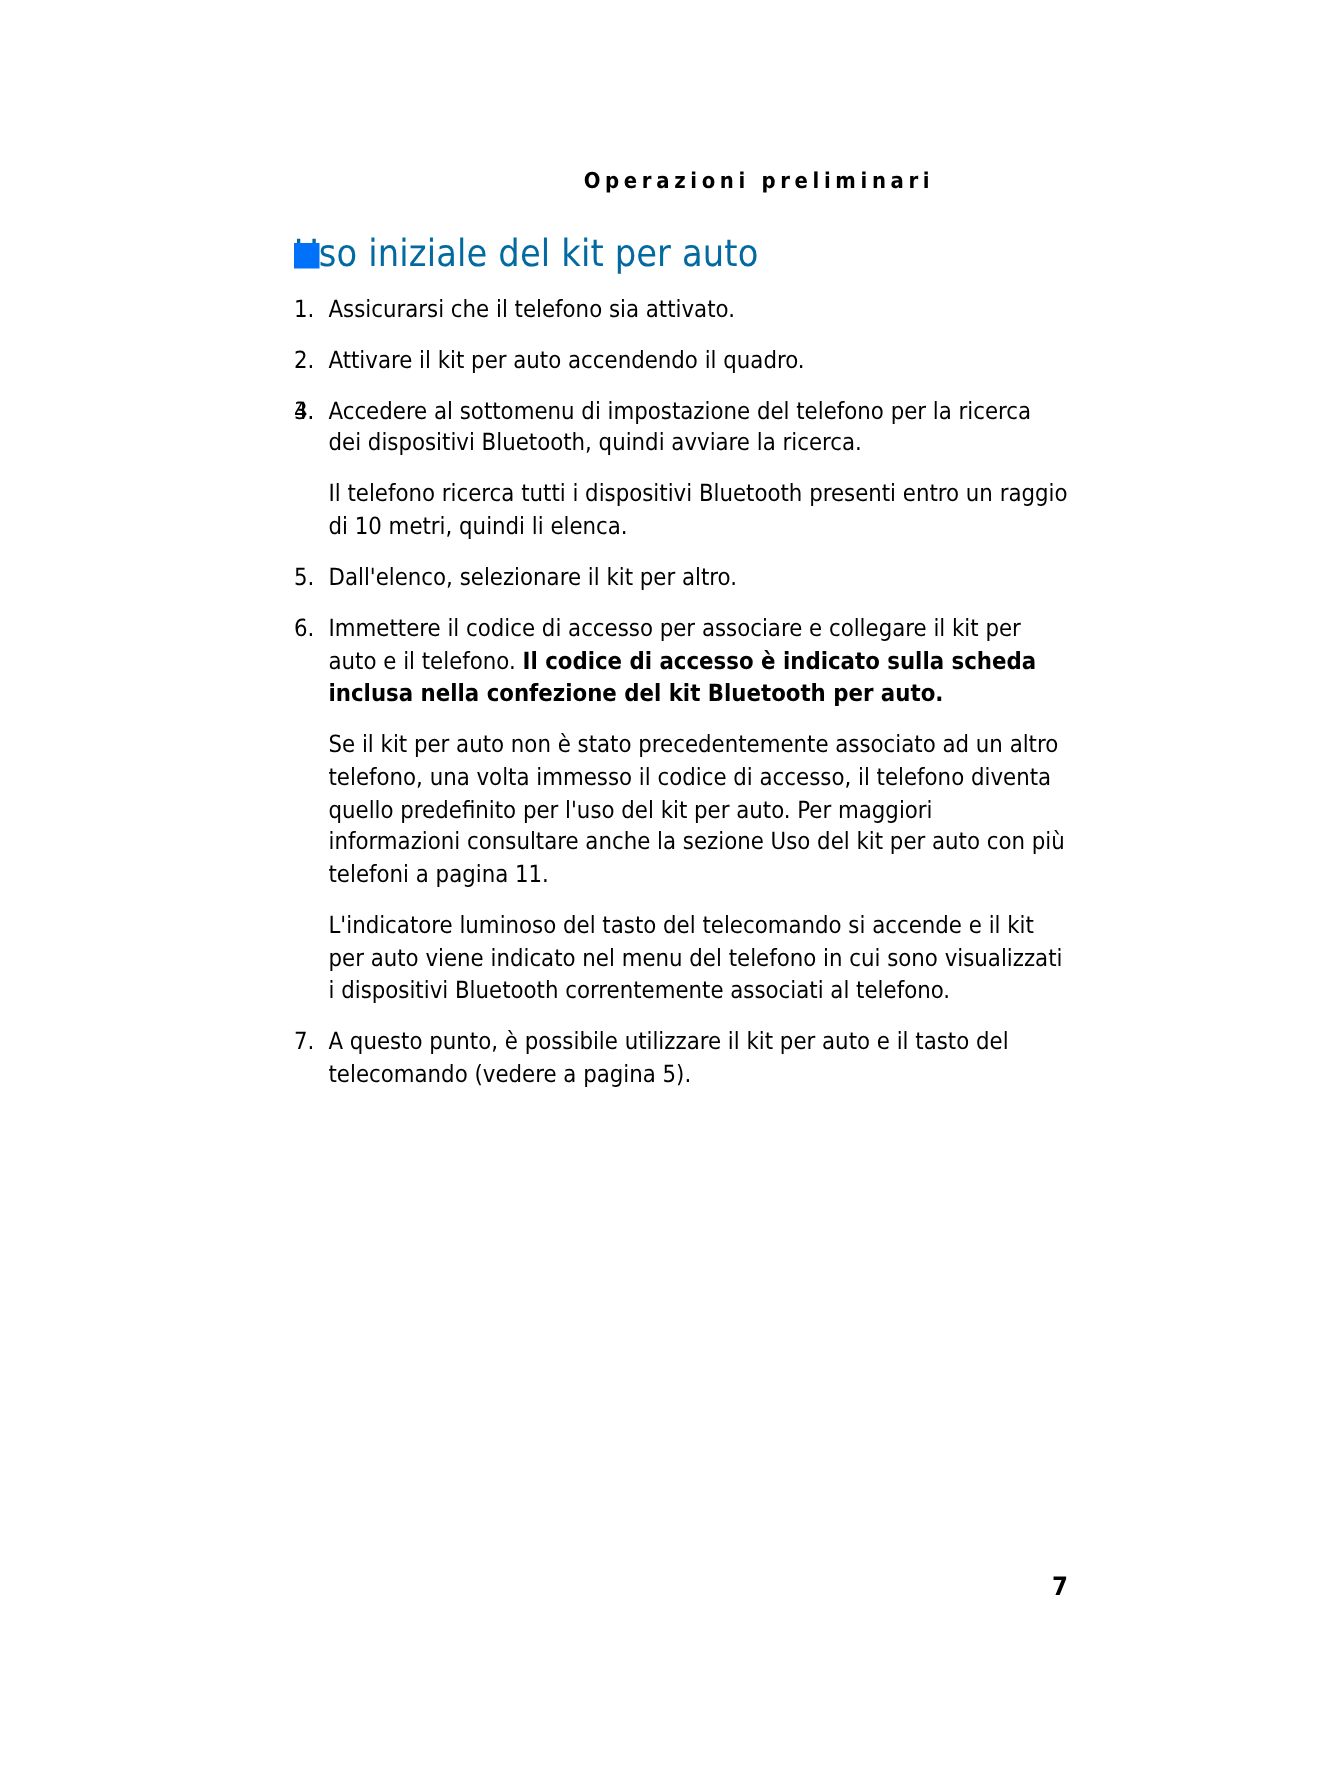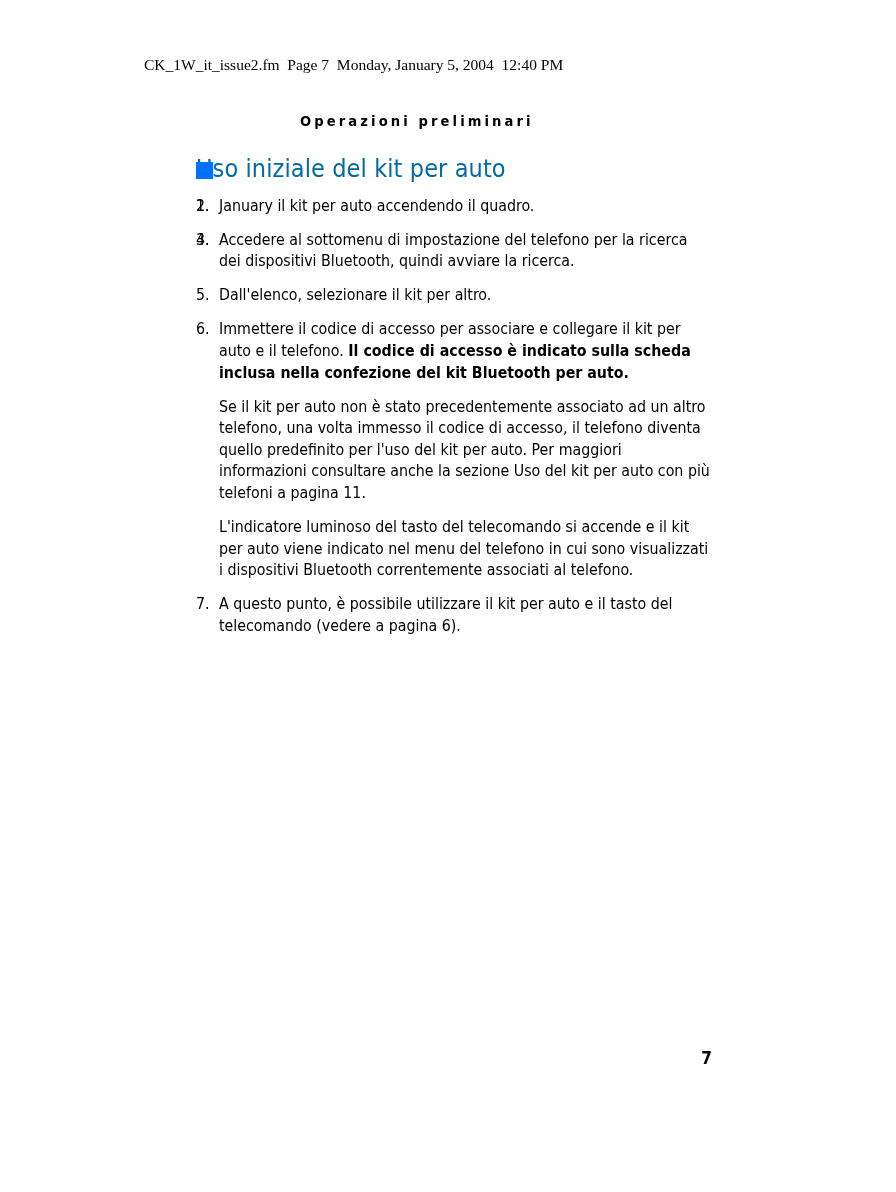--- a/index.html
+++ b/index.html
@@ -4,52 +4,51 @@
 <title>CK_1W_it_issue2.fm  Page 7</title>
 <style>
   html,body{margin:0;padding:0;background:#ffffff;}
   body{width:896px;height:1192px;position:relative;overflow:hidden;color:#000;
        font-family:"DejaVu Sans Condensed","DejaVu Sans",sans-serif;}
   .page{position:absolute;left:0;top:0;width:896px;height:1192px;}
 
   
   .slug{position:absolute;left:144px;top:56px;font-family:"Liberation Serif","DejaVu Serif",serif;
         font-size:15.5px;white-space:pre;line-height:18px;}
-  .runhead{position:absolute;left:300px;top:112px;width:412px;text-align:left;
+  .runhead{position:absolute;left:300px;top:112px;width:412px;text-align:center;
         font-size:14.6px;letter-spacing:3.1px;font-weight:700;line-height:18px;}
   .content{position:absolute;left:196px;top:156px;width:516px;font-size:15.8px;line-height:21.6px;}
   h1.sect{margin:0 0 0 0;font-size:25px;font-weight:400;color:#0369a1;line-height:26px;
           letter-spacing:0.1px;position:relative;}
   h1.sect .sq{position:absolute;left:0;top:6px;width:17px;height:17px;background:#0072fa;}
   ol.steps{list-style:none;margin:0;padding:0;}
   ol.steps>li{position:relative;padding-left:23px;margin-top:12.5px;}
   ol.steps>li>.num{position:absolute;left:0;top:0;width:17px;text-align:left;}
   p.para{margin:12.5px 0 0 0;}
   li p.para{margin:12.5px 0 0 0;}
   .b{font-weight:700;text-align:center;}
   .pageno{position:absolute;left:600px;top:1048px;width:112px;text-align:right;
           font-size:17px;font-weight:700;}
 </style>
 </head>
 <body>
 
 <div class="page">
-  <div class="slug">CK_1W_it_issue2.fm  Page 7  Monday, January 5, 2004  12:40 PM</div>
   <div class="runhead">Operazioni preliminari</div>
 
   <div class="content">
     <h1 class="sect">
       <span class="sq"></span>
       <span>Uso iniziale del kit per auto</span>
     </h1>
     <ol class="steps">
-        <li><span class="num">1.</span></li>
-        <li><span class="num">2.</span><span>January il kit per auto accendendo il quadro.</span></li>
+        <li><span class="num">1.</span><span>Assicurarsi che il telefono sia attivato.</span></li>
+        <li><span class="num">2.</span><span>Attivare il kit per auto accendendo il quadro.</span></li>
         <li><span class="num">3.</span></li>
-        <li><span class="num">4.</span><span>Accedere al sottomenu di impostazione del telefono per la ricerca dei dispositivi Bluetooth, quindi avviare la ricerca.</span></li>
+        <li><span class="num">4.</span><span>Accedere al sottomenu di impostazione del telefono per la ricerca dei dispositivi Bluetooth, quindi avviare la ricerca.</span><p class="para">Il telefono ricerca tutti i dispositivi Bluetooth presenti entro un raggio di 10 metri, quindi li elenca.</p></li>
         <li><span class="num">5.</span><span>Dall'elenco, selezionare il kit per altro.</span></li>
         <li><span class="num">6.</span><span>Immettere il codice di accesso per associare e collegare il kit per auto e il telefono. </span><span class="b">Il codice di accesso è indicato sulla scheda inclusa nella confezione del kit Bluetooth per auto.</span><p class="para">Se il kit per auto non è stato precedentemente associato ad un altro telefono, una volta immesso il codice di accesso, il telefono diventa quello predefinito per l'uso del kit per auto. Per maggiori informazioni consultare anche la sezione Uso del kit per auto con più telefoni a pagina 11.</p><p class="para">L'indicatore luminoso del tasto del telecomando si accende e il kit per auto viene indicato nel menu del telefono in cui sono visualizzati i dispositivi Bluetooth correntemente associati al telefono.</p></li>
-        <li><span class="num">7.</span><span>A questo punto, è possibile utilizzare il kit per auto e il tasto del telecomando (vedere a pagina 6).</span></li>
+        <li><span class="num">7.</span><span>A questo punto, è possibile utilizzare il kit per auto e il tasto del telecomando (vedere a pagina 5).</span></li>
       </ol>
   </div>
 
   <div class="pageno">7</div>
 </div>
 
 </body></html>

